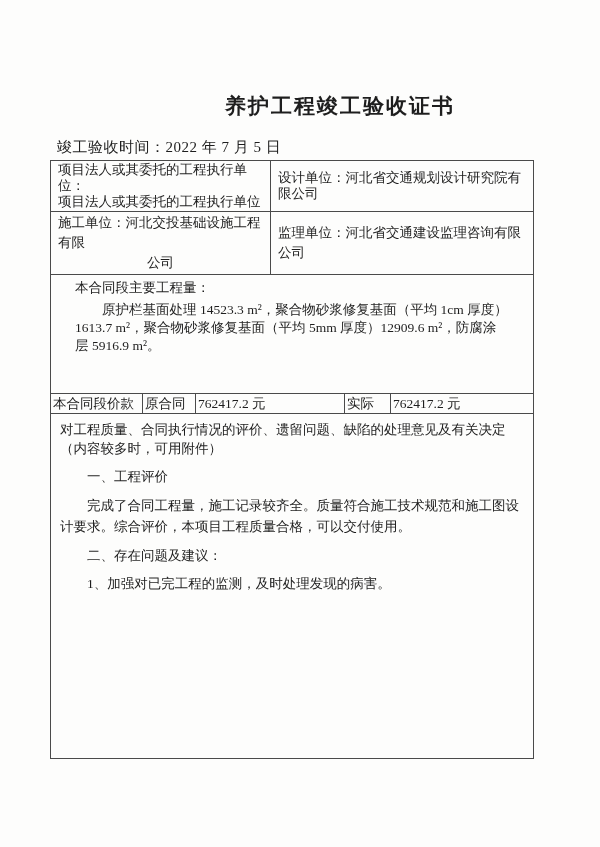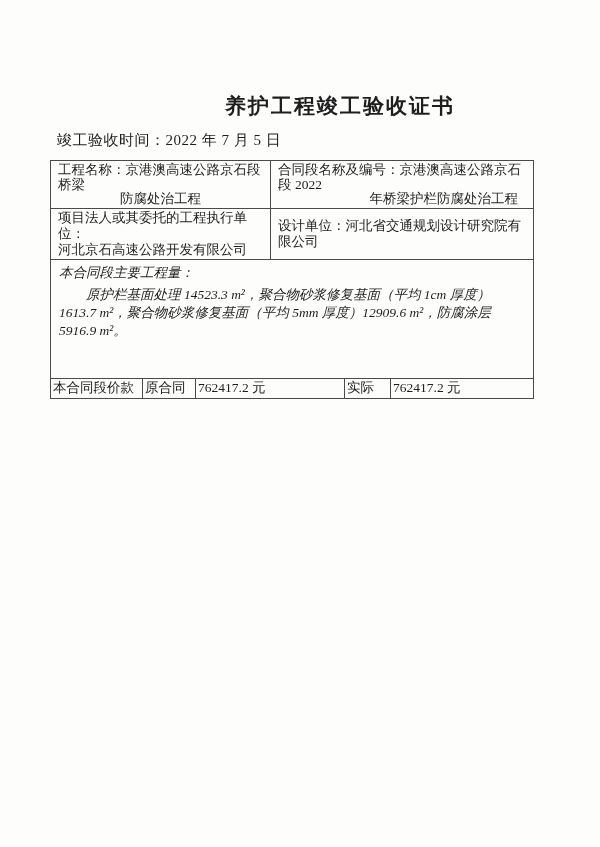--- a/index.html
+++ b/index.html
@@ -17,40 +17,40 @@
     position:relative;
     overflow:hidden;
   }
   .page{position:absolute;inset:0;}
   .title{
     position:absolute;top:92px;left:0;width:100%;
     text-align:center;
     font-size:21px;font-weight:bold;letter-spacing:2px;margin-left:40px;
   }
   .meta{
-    position:absolute;top:131px;left:57px;width:416px;
+    position:absolute;top:138px;left:57px;width:416px;
     display:flex;justify-content:space-between;
     font-size:15px;letter-spacing:.5px;white-space:nowrap;flex-direction:column;
   }
   table.cert{
     position:absolute;top:160px;left:50px;
     width:483px;table-layout:fixed;
     border-collapse:collapse;
     font-size:13.5px;
   }
   table.cert td{
     border:1px solid var(--border);
     vertical-align:middle;
     padding:1px 7px;
     overflow:hidden;
   }
   tr.r1{height:29px;} tr.r1 td{line-height:14.5px;padding-top:2px;}
   tr.r2{height:33px;padding-left:27px;} tr.r2 td{line-height:16px;}
   tr.r3{height:44px;} tr.r3 td{line-height:20px;}
-  tr.r4{height:119px;} tr.r4 td{vertical-align:top;padding:4px 8px;font-style:italic;}
+  tr.r4{height:119px;} tr.r4 td{vertical-align:top;padding:4px 24px;}
   tr.r5{height:20px;} tr.r6{height:22px;}
   tr.r5 td,tr.r6 td{text-align:left;line-height:1;padding:0 2px;white-space:nowrap;}
   tr.r7{height:345px;} tr.r7 td{vertical-align:top;padding:6px 9px;}
   .c{text-align:center;}
   .rgt{text-align:right;padding-right:8px;}
   .qty-detail{text-indent:2em;line-height:18px;margin-top:4px;}
   .qty-head{line-height:18px;}
   .eval-head{line-height:19px;}
   .ind{text-indent:2em;}
   .s-title{margin-top:10px;}
@@ -72,52 +72,58 @@
     <colgroup>
       <col style="width:92px">
         <col style="width:53px">
         <col style="width:75px">
       <col style="width:74px">
         <col style="width:46px">
         <col style="width:143px">
     </colgroup>
 
     <tbody>
-        <tr class="r1">
-      <td colspan="3">
-        <div>工程名称：京港澳高速公路京石段桥梁</div>
-        <div class="c">防腐处治工程</div>
-      </td>
-      <td colspan="3">
-        <div>合同段名称及编号：京港澳高速公路京石段 2022</div>
-        <div class="rgt">年桥梁护栏防腐处治工程</div>
-      </td>
-    </tr>
 
     <tr class="r2">
       <td colspan="3">
         <div>项目法人或其委托的工程执行单位：</div>
-        <div>河北京石高速公路开发有限公司</div>
+        <div>项目法人或其委托的工程执行单位</div>
       </td>
       <td colspan="3">设计单位：河北省交通规划设计研究院有限公司</td>
     </tr>
 
+    <tr class="r3">
+      <td colspan="3">
+        <div>施工单位：河北交投基础设施工程有限</div>
+        <div class="c">公司</div>
+      </td>
+      <td colspan="3">监理单位：河北省交通建设监理咨询有限公司</td>
+    </tr>
 
     <tr class="r4">
       <td colspan="6">
         <div class="qty-head">本合同段主要工程量：</div>
         <div class="qty-detail">原护栏基面处理 14523.3 m²，聚合物砂浆修复基面（平均 1cm 厚度）1613.7 m²，聚合物砂浆修复基面（平均 5mm 厚度）12909.6 m²，防腐涂层 5916.9 m²。</div>
       </td>
     </tr>
 
     <tr class="r5">
       <td>本合同段价款</td>
       <td>原合同</td>
       <td colspan="2">762417.2 元</td>
       <td>实际</td>
       <td>762417.2 元</td>
     </tr>
 
 
+    <tr class="r7">
+      <td colspan="6">
+        <div class="eval-head">对工程质量、合同执行情况的评价、遗留问题、缺陷的处理意见及有关决定（内容较多时，可用附件）</div>
+        <div class="ind s-title">一、工程评价</div>
+        <div class="ind s-body">完成了合同工程量，施工记录较齐全。质量符合施工技术规范和施工图设计要求。综合评价，本项目工程质量合格，可以交付使用。</div>
+        <div class="ind s-title">二、存在问题及建议：</div>
+        <div class="ind s-item">1、加强对已完工程的监测，及时处理发现的病害。</div>
+      </td>
+    </tr>
   </tbody>
     </table>
 
 </div>
 
 </body></html>

